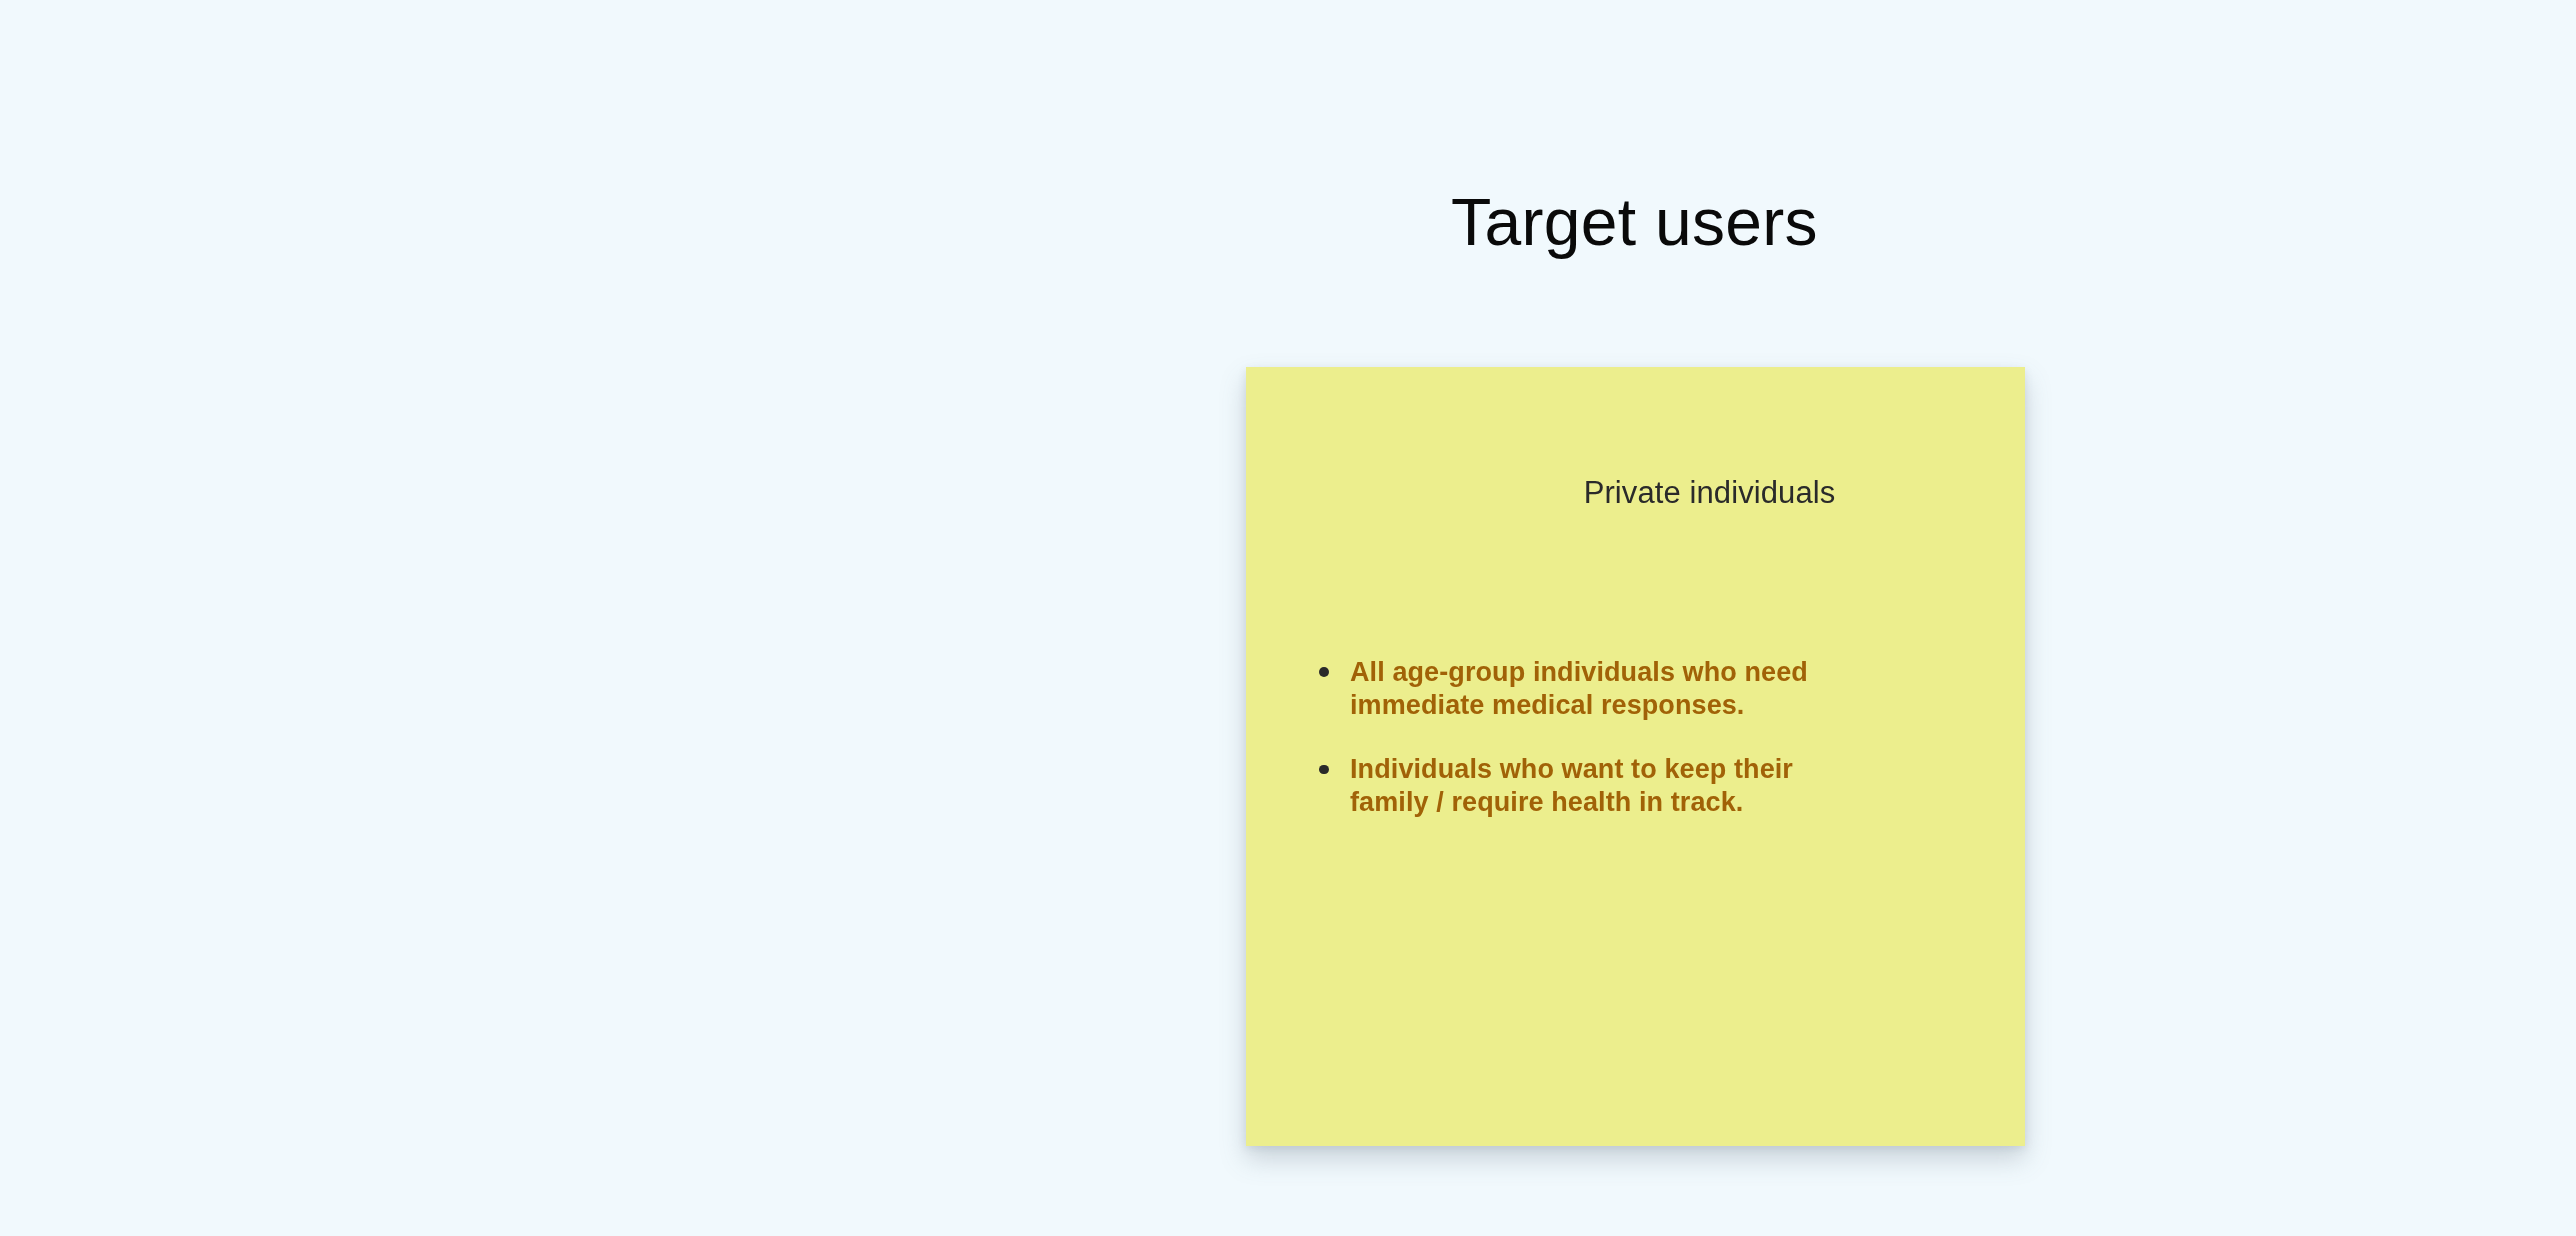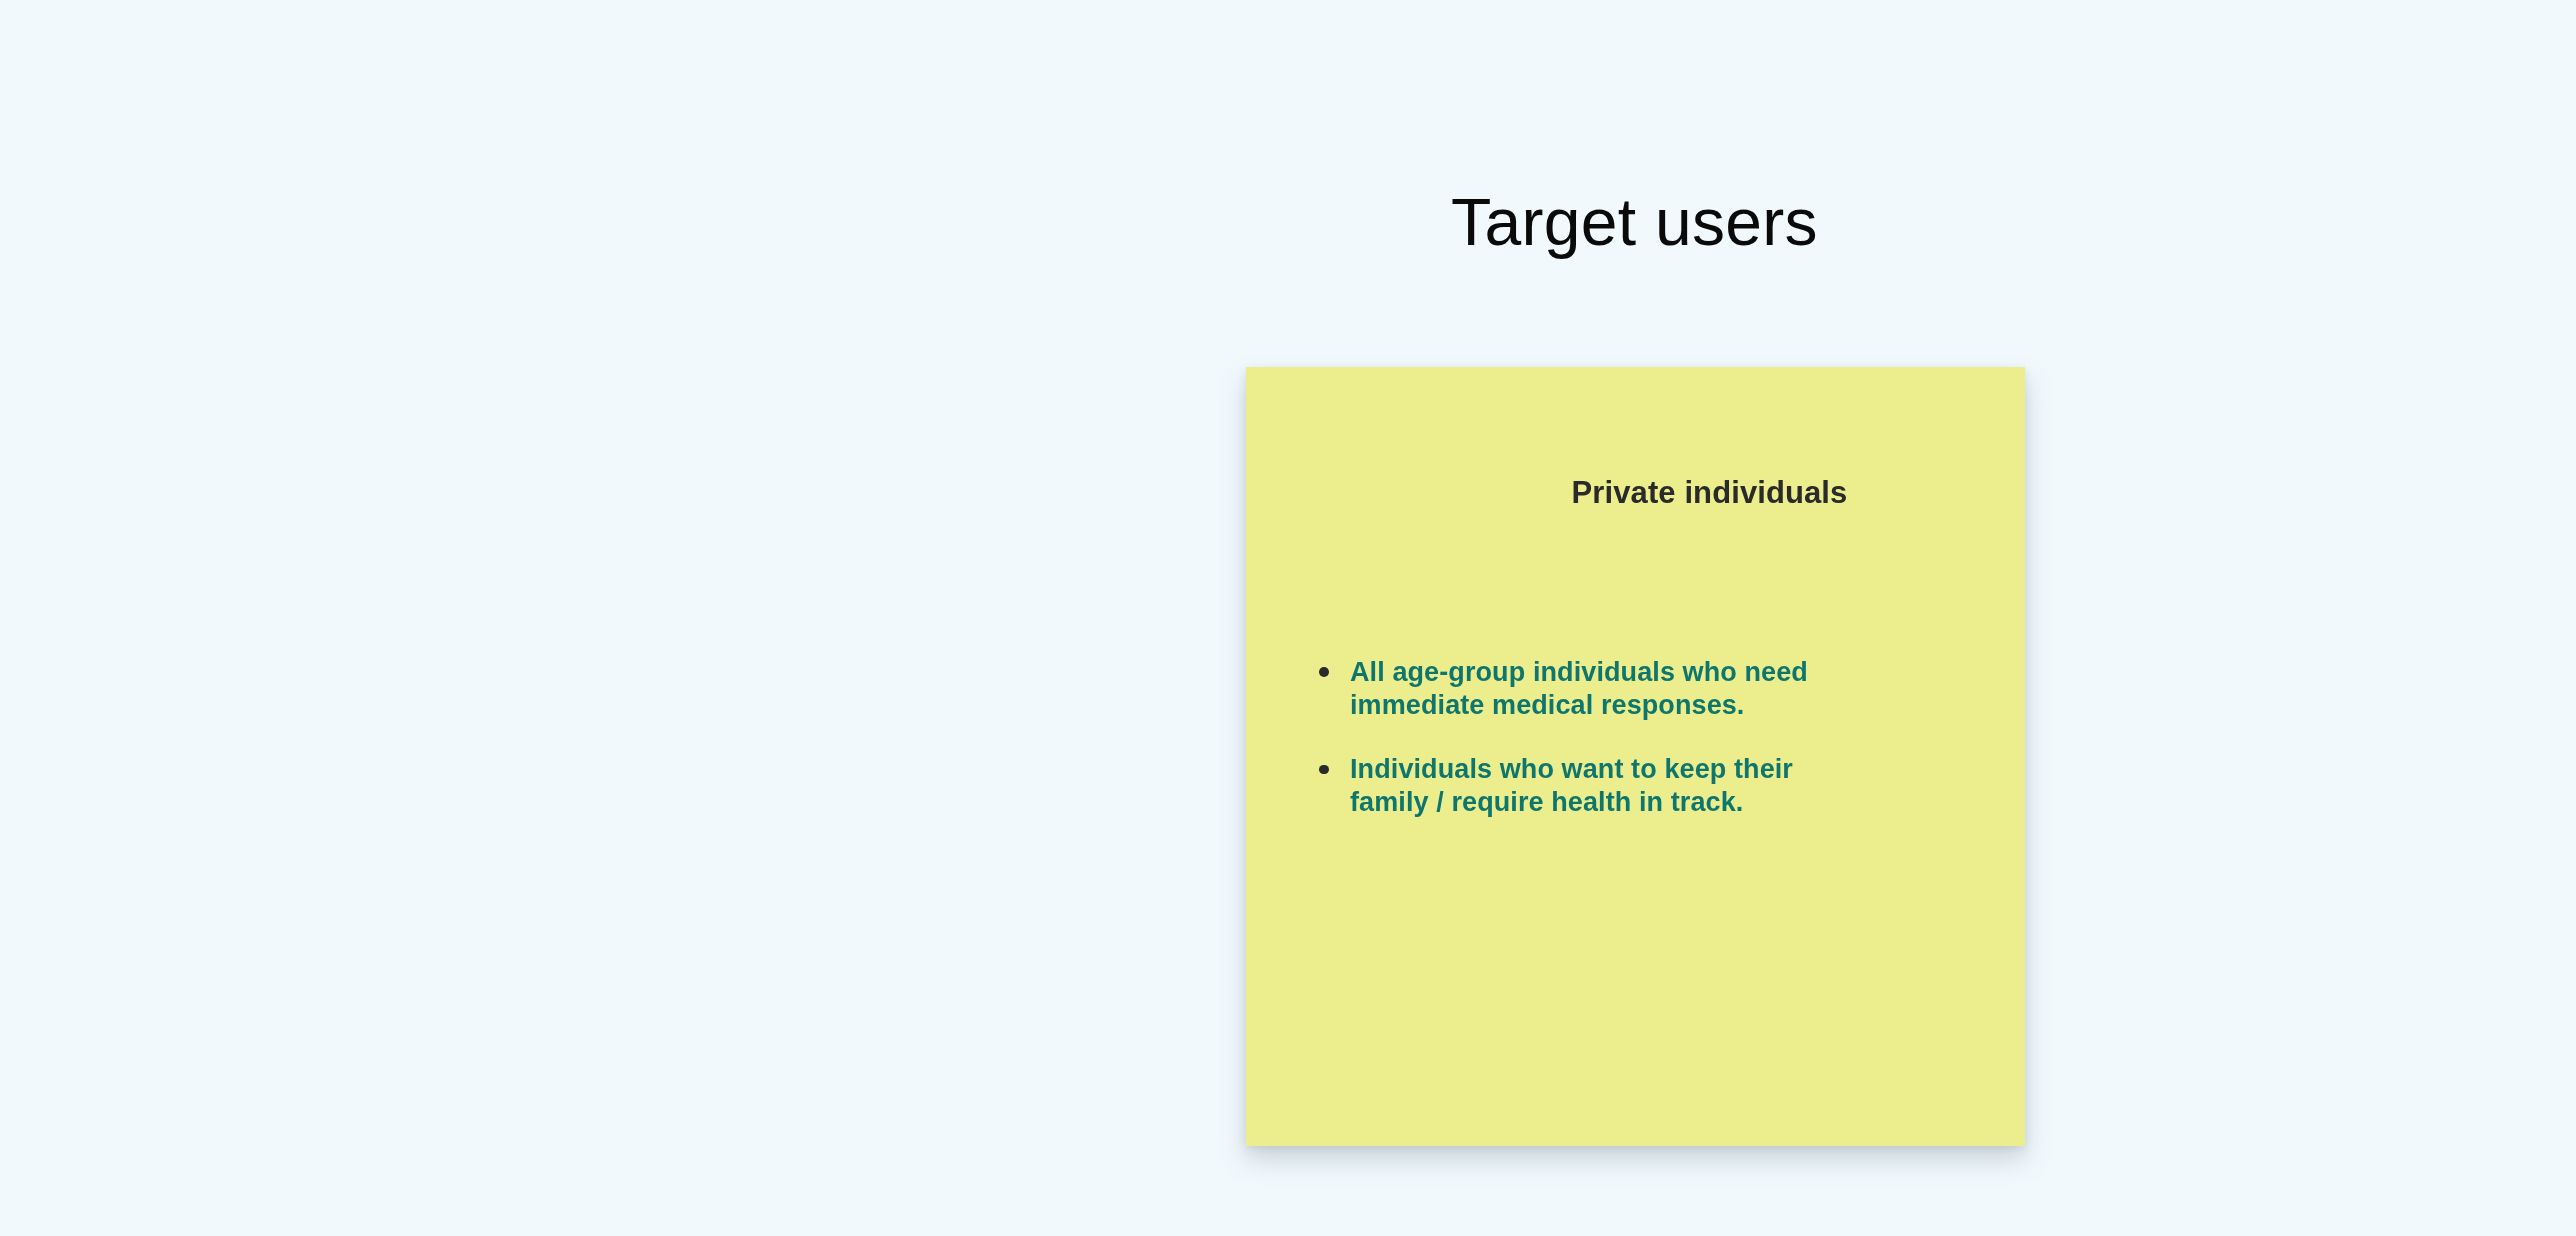--- a/index.html
+++ b/index.html
@@ -57,21 +57,21 @@
     padding: 0;
   }
 
   .card-heading {
     position: absolute;
     left: 0;
     top: 107px;
     width: 927px;
     text-align: center;
     font-size: 31px;
-    font-weight: 700;
+    font-weight: 400;
     color: #2a2a2a;
     line-height: 1.2;
     letter-spacing: 0.1px;
     white-space: nowrap;
   }
 
   .bullet-list {
     position: absolute;
     left: 67px;
     top: 289px;
@@ -80,21 +80,21 @@
     padding: 0;
     list-style: none;
   }
 
   .bullet-item {
     position: relative;
     padding-left: 37px;
     margin-bottom: 32px;
     font-size: 27px;
     font-weight: 700;
-    color: #0f766e;
+    color: #a16207;
     line-height: 1.21;
     letter-spacing: 0.1px;
   }
 
   .bullet-item:last-child {
     margin-bottom: 0;
   }
 
   .bullet-dot {
     position: absolute;

